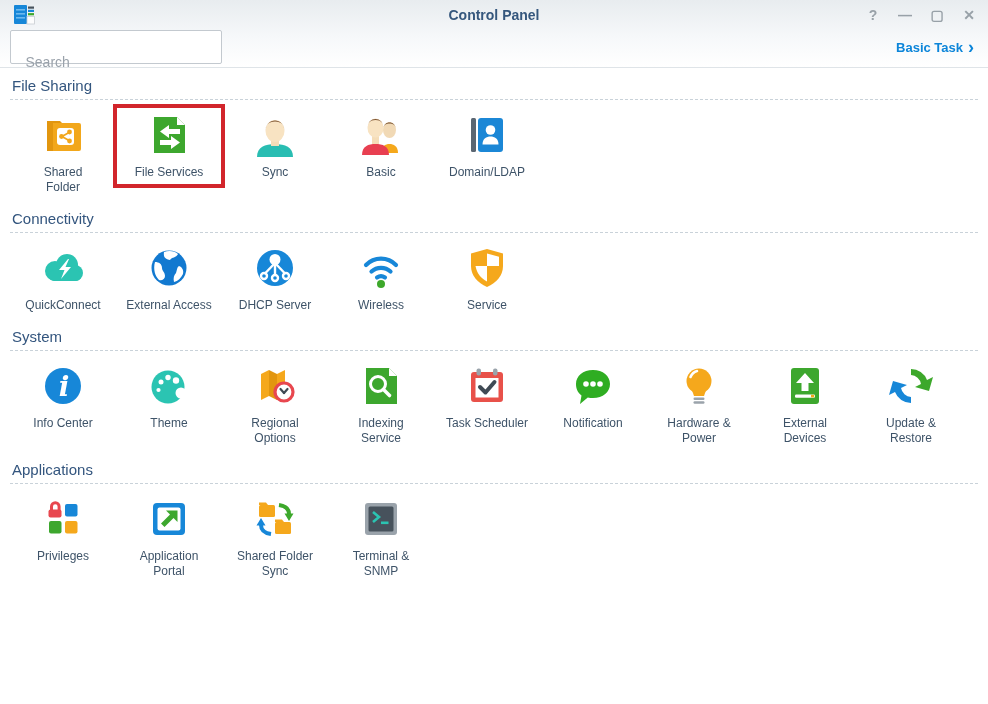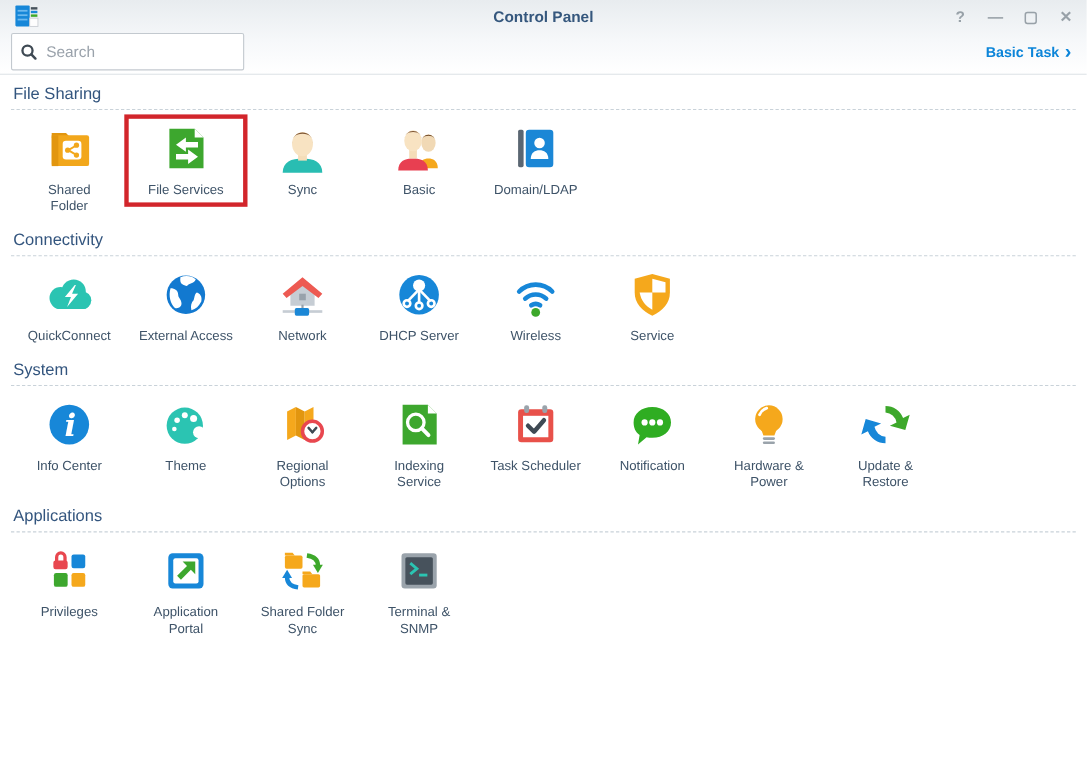--- a/index.html
+++ b/index.html
@@ -12,21 +12,21 @@
   .window-header{
     background:linear-gradient(180deg,#e8ecef 0%,#f6f8fa 55%,#ffffff 100%);
     border-bottom:1px solid #dfe4e8;
   }
   .titlebar{height:30px;display:flex;align-items:center;padding:0 12px;position:relative;}
   .app-icon{width:24px;height:24px;display:block;z-index:1;}
   .window-title{position:absolute;left:0;right:0;text-align:center;font-weight:bold;font-size:14px;color:#35577d;}
   .window-controls{margin-left:auto;display:flex;gap:18px;z-index:1;}
   .win-ctrl{color:#98a1a8;font-size:14px;font-weight:bold;width:14px;text-align:center;cursor:pointer;line-height:20px;}
   .toolbar{display:flex;align-items:center;justify-content:space-between;padding:3px 14px 6px 10px;height:28px;}
-  .search-box{width:212px;height:26px;box-sizing:border-box;background:#fff;border:1px solid #c3c9cf;border-radius:2px;display:flex;align-items:center;padding:16px 7px;gap:6px;}
+  .search-box{width:212px;height:26px;box-sizing:border-box;background:#fff;border:1px solid #c3c9cf;border-radius:2px;display:flex;align-items:center;padding:16px 7px;gap:6px;flex-direction:column;}
   .search-box input{border:none;outline:none;flex:1;font-size:14px;color:#333;background:transparent;font-family:"Liberation Sans",sans-serif;min-width:0;}
   .search-box input::placeholder{color:#9aa2ab;}
   .basic-mode{color:#0c85d9;font-weight:bold;font-size:13px;display:flex;align-items:center;gap:5px;cursor:pointer;}
   .basic-mode .chev{font-size:18px;line-height:13px;font-weight:bold;}
   .content{padding:0 10px;}
   .section-title{font-size:15px;color:#33557e;padding:9px 0 5px 2px;}
   .dashed{border-top:1px dashed #c9d2d9;height:0;}
   .grid{display:flex;flex-wrap:wrap;align-items:flex-start;padding:7px 0 1px;}
   .item{width:106px;text-align:center;padding:4px 0 5px;cursor:pointer;}
   .item .icon{width:48px;height:48px;margin:0 auto;}
@@ -177,33 +177,20 @@
                 <path d="M19 8c5-2 11-1 14 2c-2 4-6 3-8 6c-3-1-7-1-6-8z" fill="#fff"></path>
                 <path d="M10 18c4 0 7 2 7 6c0 3 3 4 3 8c0 3-3 5-6 4c-4-4-6-11-4-18z" fill="#fff"></path>
                 <path d="M34 22c3 1 5 4 4 8c-2 4-5 7-9 8c-1-4 0-7 2-9c1-3 1-6 3-7z" fill="#fff"></path>
               </svg>
             </div>
             <div class="label">External Access</div>
           </div>
           <div class="item">
             <div class="icon">
               <svg viewBox="0 0 48 48">
-                <path d="M13 23L24 15l11 8v11H13z" fill="#c6cdd4"></path>
-                <rect x="21" y="23" width="6" height="6" fill="#98a2ab"></rect>
-                <path d="M24 8L6 23l3.5 4L24 16l14.5 11l3.5-4z" fill="#ed5a52"></path>
-                <rect x="23" y="33" width="2" height="6" fill="#98a2ab"></rect>
-                <rect x="6" y="38" width="36" height="2.4" fill="#c6cdd4"></rect>
-                <rect x="17" y="36" width="13" height="7" rx="1.5" fill="#1b87d6"></rect>
-              </svg>
-            </div>
-            <div class="label">Network</div>
-          </div>
-          <div class="item">
-            <div class="icon">
-              <svg viewBox="0 0 48 48">
                 <circle cx="24" cy="24" r="18" fill="#1787d8"></circle>
                 <g stroke="#fff" stroke-width="2.4" fill="none">
                   <line x1="24" y1="19" x2="13.5" y2="30"></line>
                   <line x1="24" y1="19" x2="24" y2="31"></line>
                   <line x1="24" y1="19" x2="34.5" y2="30"></line>
                   <circle cx="13" cy="32" r="3"></circle>
                   <circle cx="24" cy="34" r="3"></circle>
                   <circle cx="35" cy="32" r="3"></circle>
                 </g>
                 <circle cx="24" cy="15.5" r="5.5" fill="#fff"></circle>
@@ -326,20 +313,32 @@
                 <rect x="18.5" y="35.5" width="11" height="2.4" rx="1.2" fill="#9aa3ab"></rect>
                 <rect x="18.5" y="39.3" width="11" height="2.4" rx="1.2" fill="#9aa3ab"></rect>
               </svg>
             </div>
             <div class="label">Hardware &amp;
 Power</div>
           </div>
           <div class="item">
             <div class="icon">
               <svg viewBox="0 0 48 48">
+                <rect x="10" y="6" width="28" height="36" rx="3" fill="#3da72e"></rect>
+                <path d="M24 11l9 10h-5.5v8h-7v-8H15z" fill="#fff"></path>
+                <rect x="14" y="32.5" width="20" height="3.2" rx="1.2" fill="#fff"></rect>
+                <rect x="30" y="32.8" width="3.2" height="2.6" fill="#f5a81c"></rect>
+              </svg>
+            </div>
+            <div class="label">External
+Devices</div>
+          </div>
+          <div class="item">
+            <div class="icon">
+              <svg viewBox="0 0 48 48">
                 <path d="M24 7a17 17 0 0 1 16 11l6-3l-4 14l-14-4l6-3a11 11 0 0 0-10-9z" fill="#3da82b"></path>
                 <path d="M24 41a17 17 0 0 1-16-11l-6 3l4-14l14 4l-6 3a11 11 0 0 0 10 9z" fill="#1787d8"></path>
               </svg>
             </div>
             <div class="label">Update &amp;
 Restore</div>
           </div>
         </div>
       </div>
       <div class="section">

